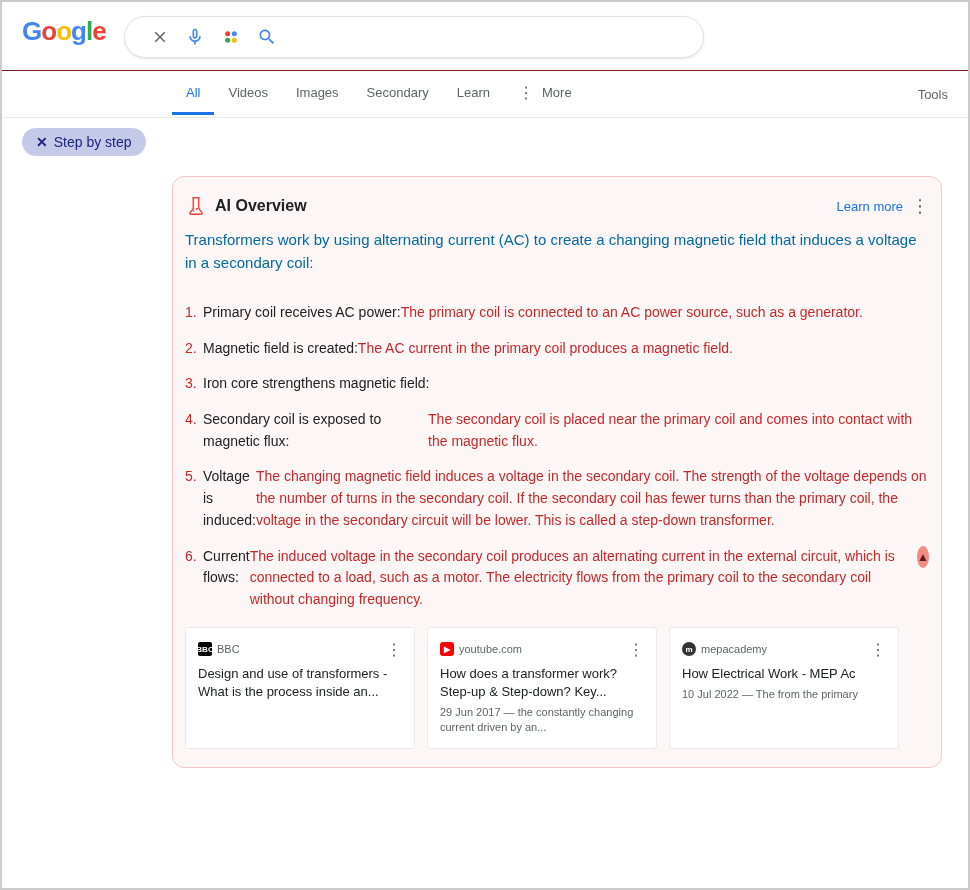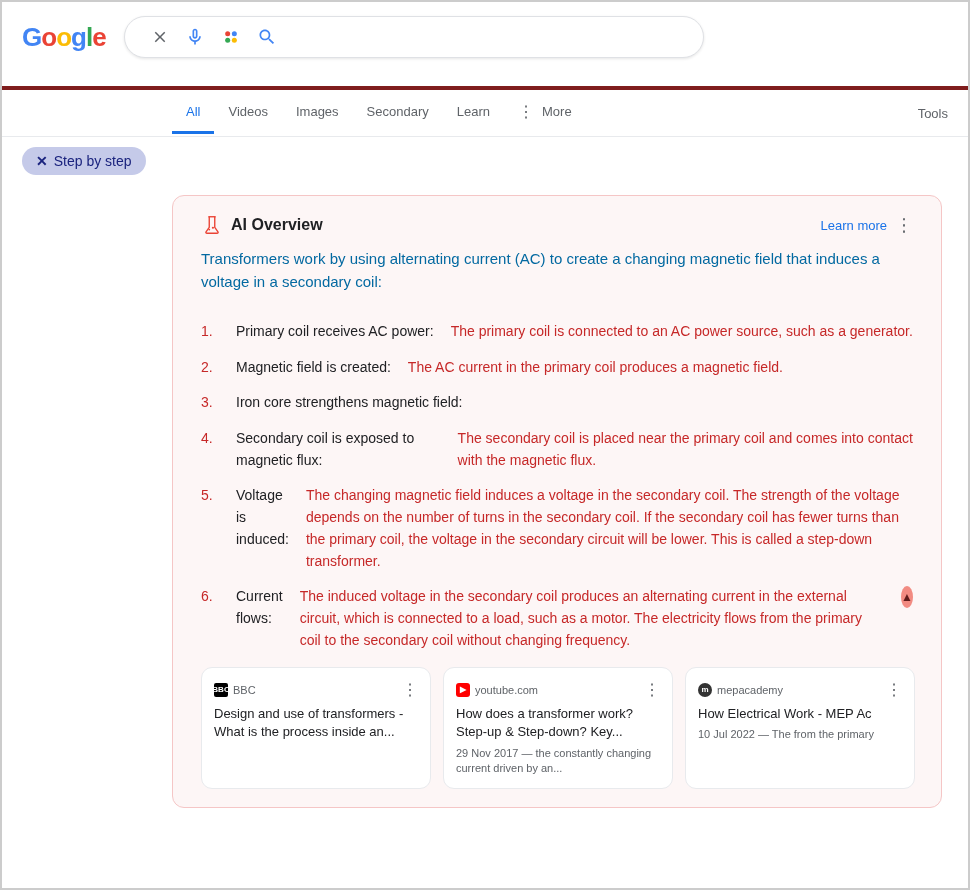--- a/index.html
+++ b/index.html
@@ -8,24 +8,24 @@
       background: #f8f9fa;
       width: 970px;
       min-height: 890px;
       border: 2px solid #ccc;
       background: white;
     }
 
     
     .header {
       display: flex;
-      align-items: center;
-      padding: 14px 20px 28px 20px;
-      background: white;
-      border-bottom: 4px solid #7f1d1d;
+      align-items: flex-start;
+      padding: 14px 20px 12px 20px;
+      background: white;
+      border-bottom: 1px solid #7f1d1d;
     }
     .logo {
       font-size: 26px;
       font-weight: bold;
       margin-right: 18px;
       letter-spacing: -1px;
       flex-shrink: 0;
     }
     .logo-g { color: #4285f4; }
     .logo-o1 { color: #ea4335; }
@@ -128,21 +128,21 @@
     .main-content {
       padding: 10px 20px 20px 170px;
       background: white;
     }
 
     
     .ai-overview {
       background: #fdf6f6;
       border: 1px solid #f5c6c6;
       border-radius: 12px;
-      padding: 18px 28px;
+      padding: 18px 12px;
       max-width: 770px;
       margin-bottom: 24px;
     }
     .ai-overview-header {
       display: flex;
       align-items: center;
       justify-content: space-between;
       margin-bottom: 12px;
     }
     .ai-overview-title {
@@ -186,21 +186,21 @@
       line-height: 1.5;
     }
 
     .ai-list {
       list-style: none;
       padding: 0;
       counter-reset: ai-counter;
     }
     .ai-list li {
       display: flex;
-      gap: 17px;
+      gap: 0;
       margin-bottom: 14px;
       font-size: 14px;
       line-height: 1.55;
       counter-increment: ai-counter;
     }
     .ai-list li::before {
       content: counter(ai-counter) ".";
       color: #c62828;
       font-weight: 500;
       min-width: 18px;
@@ -232,21 +232,21 @@
 
     
     .source-cards {
       display: flex;
       gap: 12px;
       margin-top: 16px;
     }
     .source-card {
       background: white;
       border: 1px solid #e8eaed;
-      border-radius: 11px;
+      border-radius: 3px;
       padding: 12px;
       width: 230px;
       flex-shrink: 0;
       font-size: 12px;
     }
     .card-top {
       display: flex;
       align-items: center;
       justify-content: space-between;
       margin-bottom: 6px;
@@ -427,21 +427,21 @@
 
       <div class="source-card">
         <div class="card-top">
           <div class="card-source">
             <span class="card-source-favicon yt-favicon">▶</span>
             <span>youtube.com</span>
           </div>
           <button class="card-menu">⋮</button>
         </div>
         <div class="card-title">How does a transformer work? Step-up &amp; Step-down? Key...</div>
-        <div class="card-date">29 Nov 2017 — the constantly changing current driven by an...</div>
+        <div class="card-date">29 Jun 2017 — the constantly changing current driven by an...</div>
       </div>
 
       <div class="source-card">
         <div class="card-top">
           <div class="card-source">
             <span class="card-source-favicon mep-favicon">m</span>
             <span>mepacademy</span>
           </div>
           <button class="card-menu">⋮</button>
         </div>

